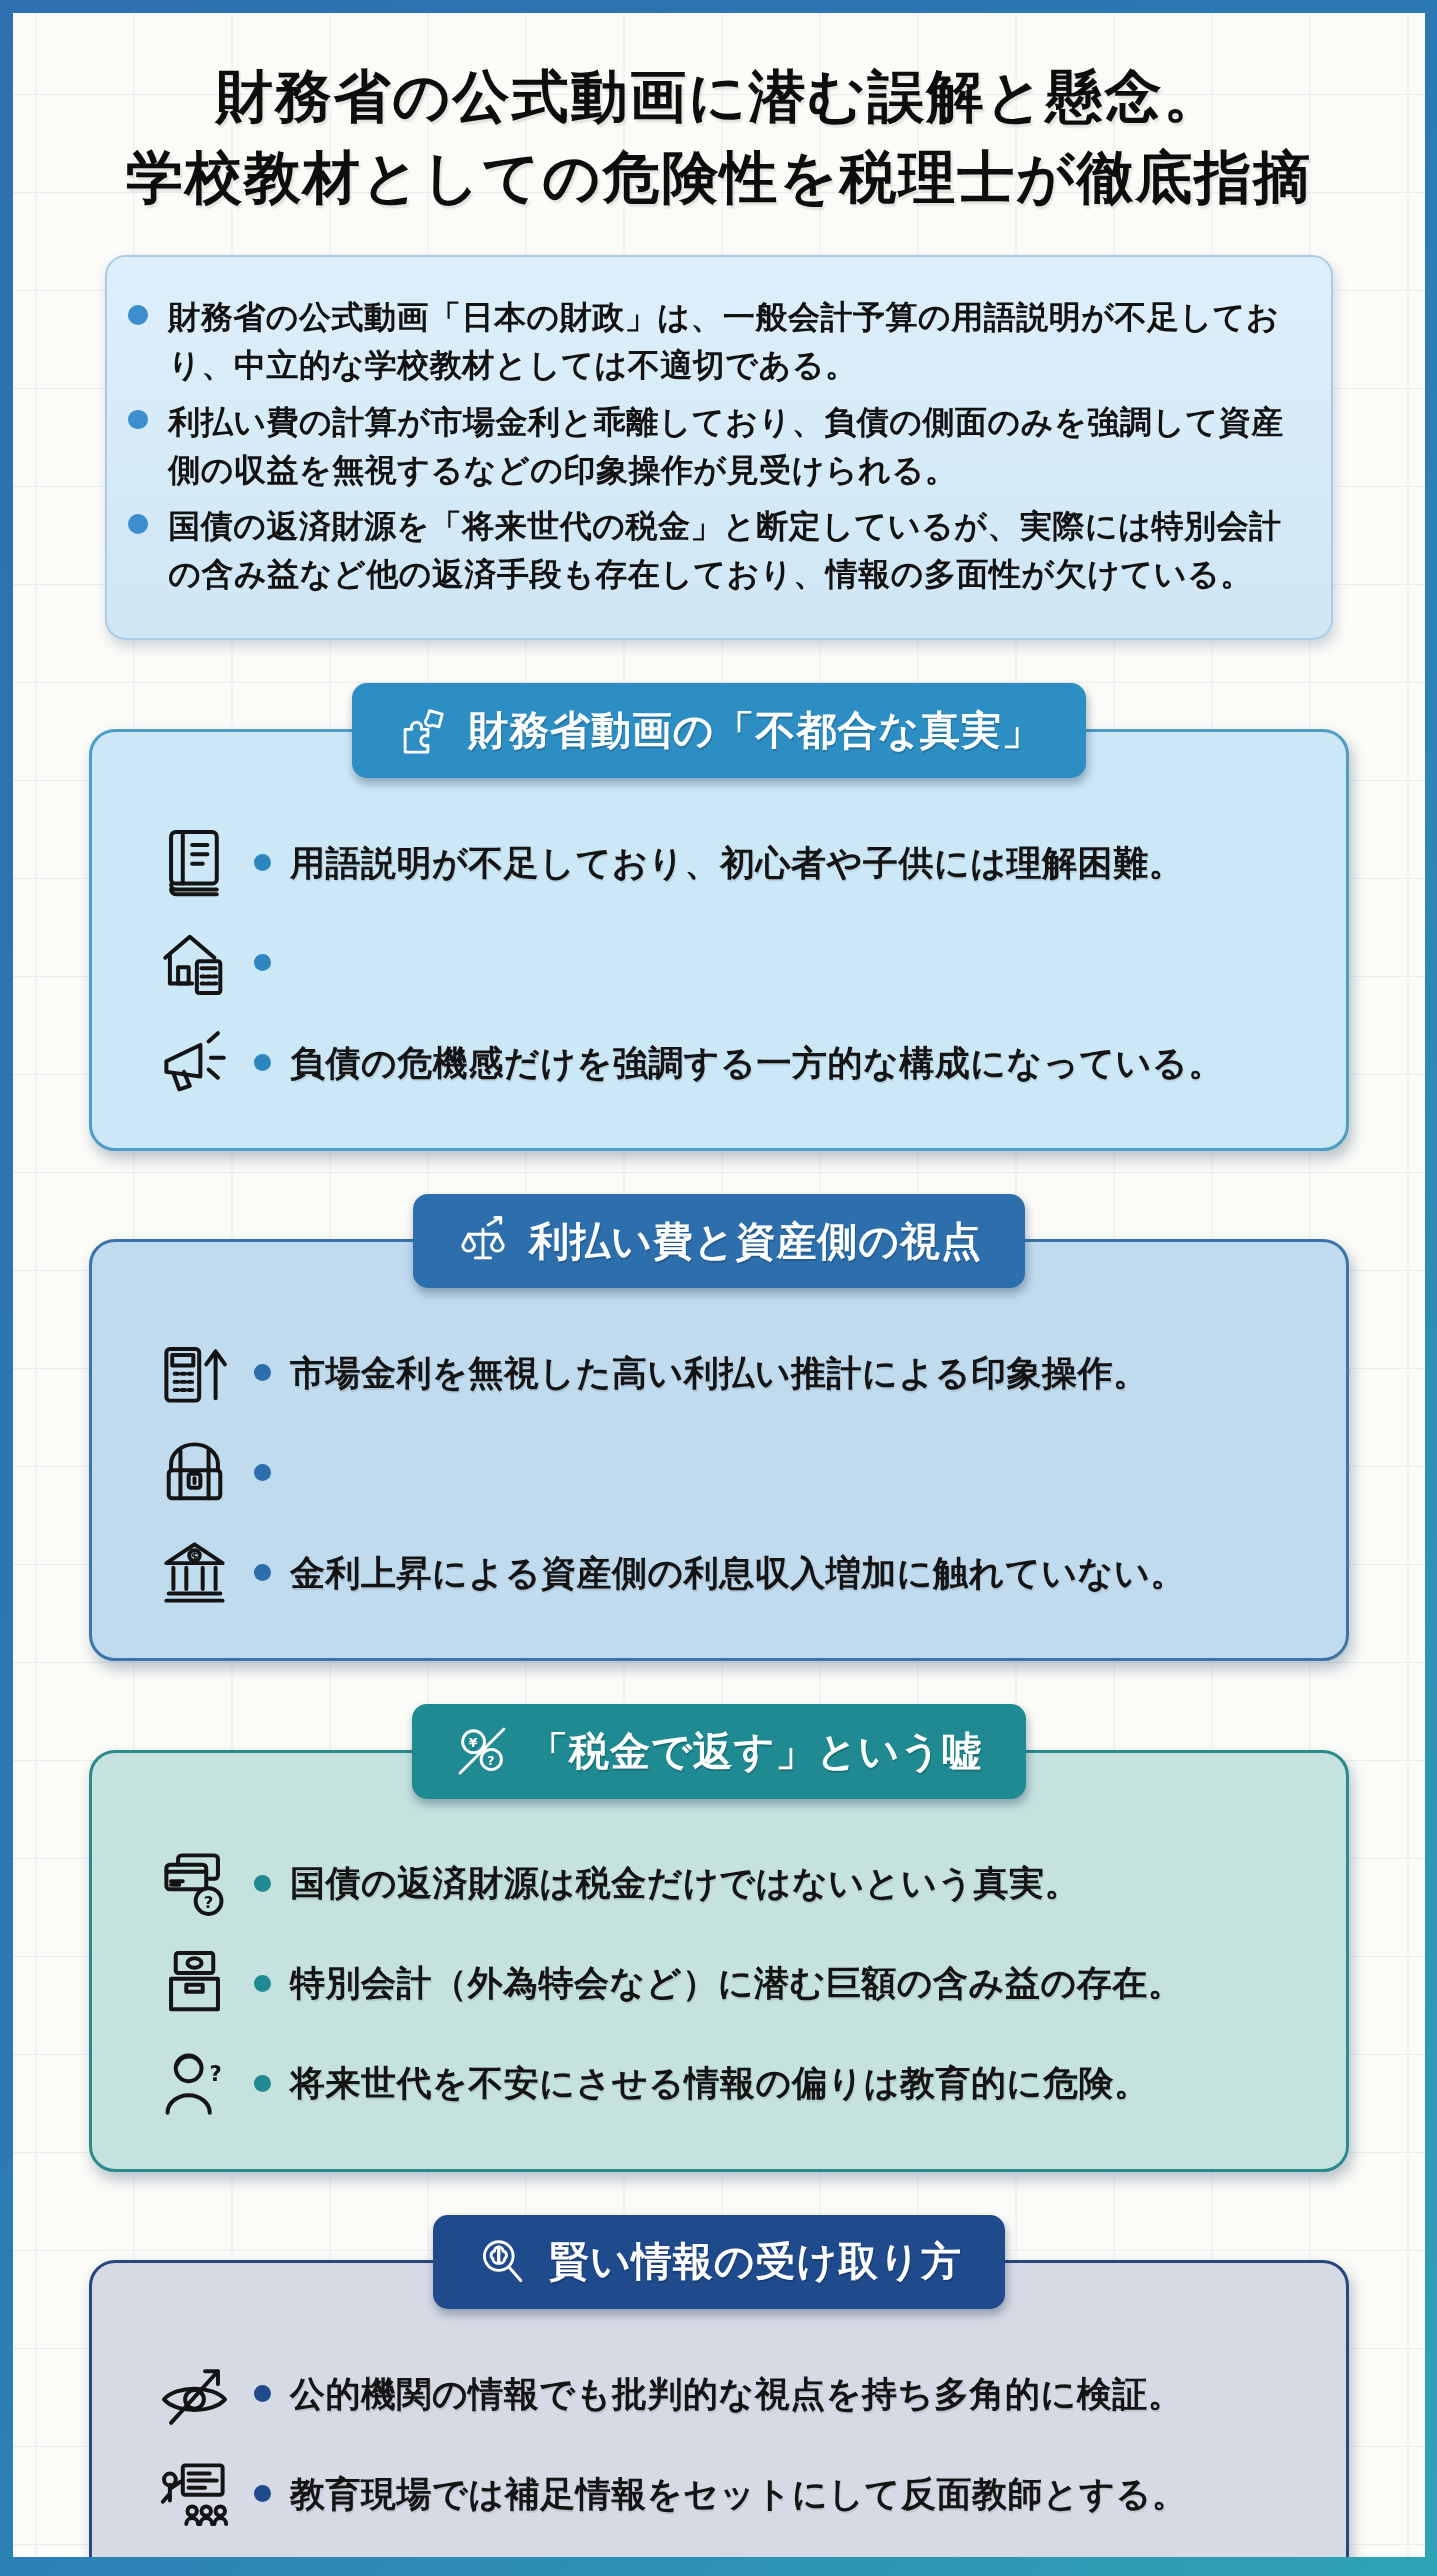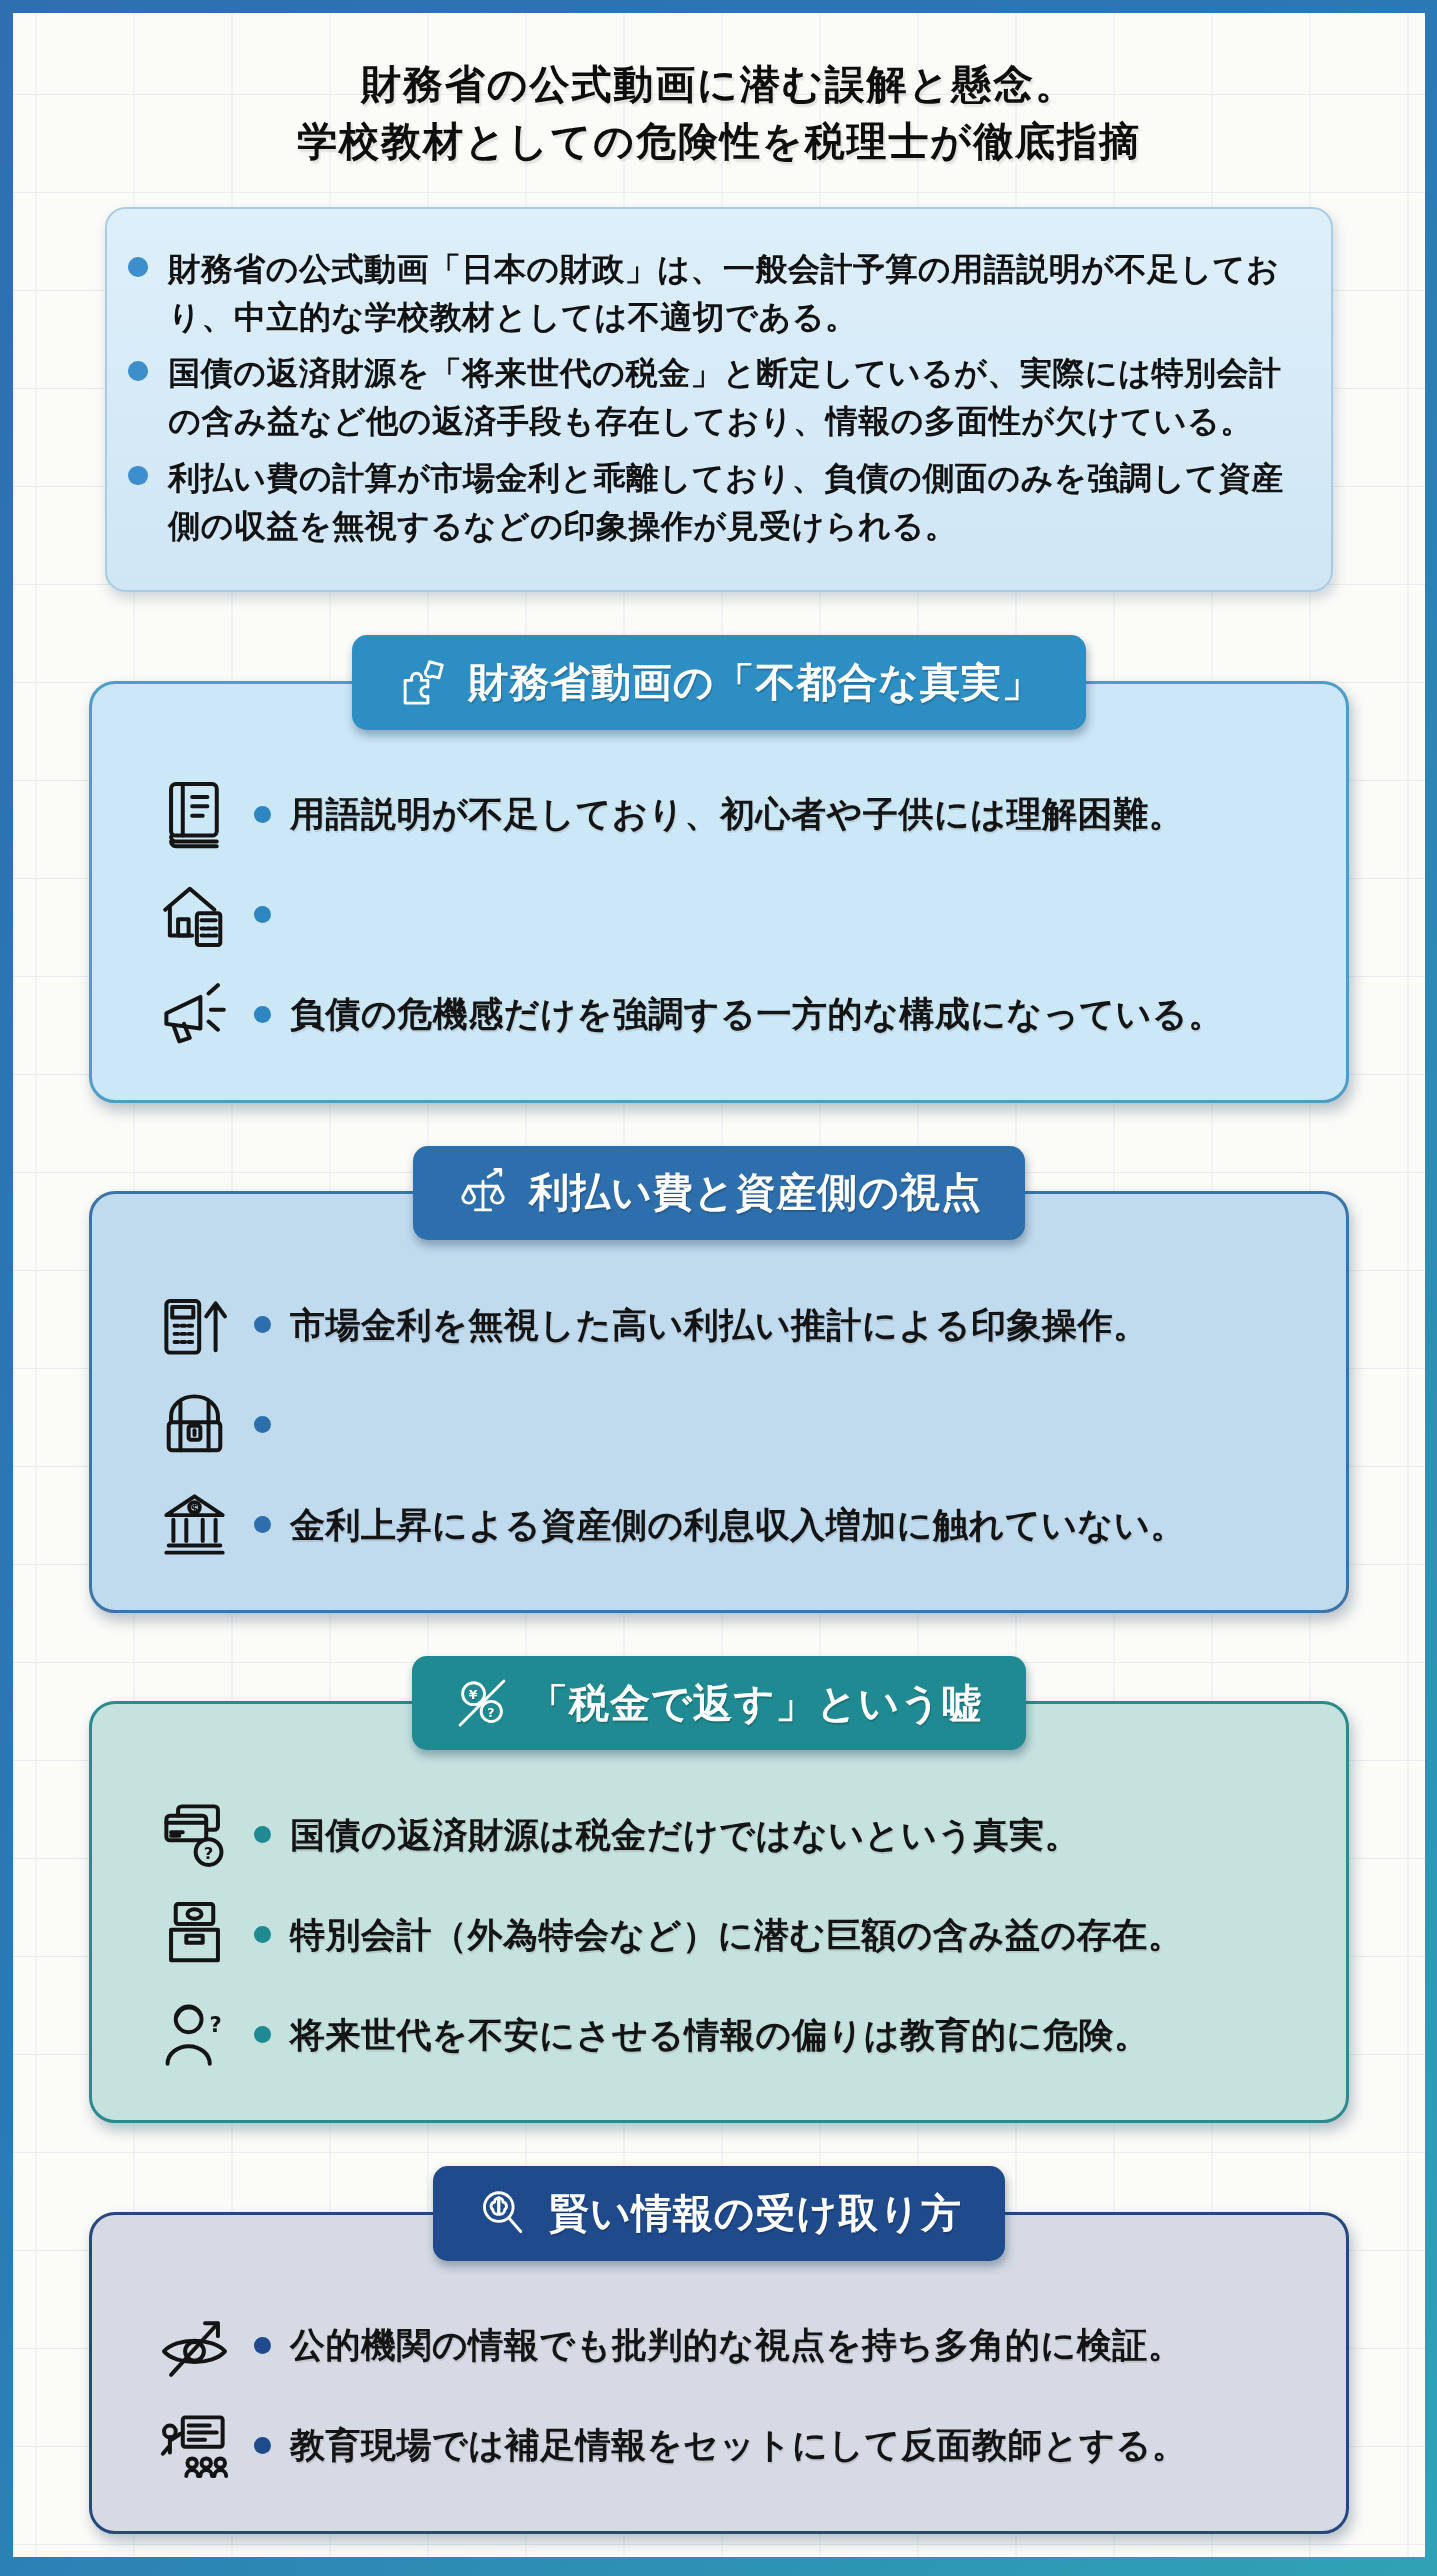--- a/index.html
+++ b/index.html
@@ -19,21 +19,21 @@
       linear-gradient(#e7ecef 0.9px, transparent 0.9px),
       linear-gradient(90deg,#e7ecef 0.9px, transparent 0.9px);
     background-size:98px 98px;
     background-position:22.5px 81px;
     overflow:hidden;
   }
 
   .title {
     margin:43px auto 37px;
     text-align:center;
-    font-size:40px; line-height:1.42; font-weight:800;
+    font-size:57px; line-height:1.42; font-weight:800;
     color:#0d0d0d; letter-spacing:1.9px;
     text-shadow:1.9px 2.8px 1.9px rgba(0,0,0,0.10);
   }
 
   .summary {
     width:1228px; margin:0 auto 43px;
     background:linear-gradient(180deg,#ddeffa,#d0e6f5);
     border:2.8px solid #a9cbe4; border-radius:20.6px;
     padding:28px 37px 32px 21px;
     box-shadow:2.8px 6.6px 11.2px rgba(60,90,120,0.22);
@@ -84,25 +84,25 @@
       <span>学校教材としての危険性を税理士が徹底指摘</span>
     </h1>
 
     <div class="summary">
       <div class="s-bullet">
         <span class="s-dot"></span>
         <span class="s-text">財務省の公式動画「日本の財政」は、一般会計予算の用語説明が不足しており、中立的な学校教材としては不適切である。</span>
       </div>
       <div class="s-bullet">
         <span class="s-dot"></span>
-        <span class="s-text">国債の返済財源を「将来世代の税金」と断定しているが、実際には特別会計の含み益など他の返済手段も存在しており、情報の多面性が欠けている。</span>
+        <span class="s-text">利払い費の計算が市場金利と乖離しており、負債の側面のみを強調して資産側の収益を無視するなどの印象操作が見受けられる。</span>
       </div>
       <div class="s-bullet">
         <span class="s-dot"></span>
-        <span class="s-text">利払い費の計算が市場金利と乖離しており、負債の側面のみを強調して資産側の収益を無視するなどの印象操作が見受けられる。</span>
+        <span class="s-text">国債の返済財源を「将来世代の税金」と断定しているが、実際には特別会計の含み益など他の返済手段も存在しており、情報の多面性が欠けている。</span>
       </div>
     </div>
 
     <section class="sec" style="--banner: #2d8ec3; --body-bg: #cce7f6; --body-border: #4e9dc6; --bullet: #2e86c1;">
       <div class="banner">
         <span>
           <svg viewBox="0 0 64 64">
             <path class="ln" d="M12 30 h8 a6 6 0 1 1 11 0 h8 v8 a6 6 0 1 0 0 11 v8 H12 z"></path>
             <path class="ln" d="M41 8 l15 4 -4 15 -8 -2 a5 5 0 1 1 -6 -8 z"></path>
           </svg>

